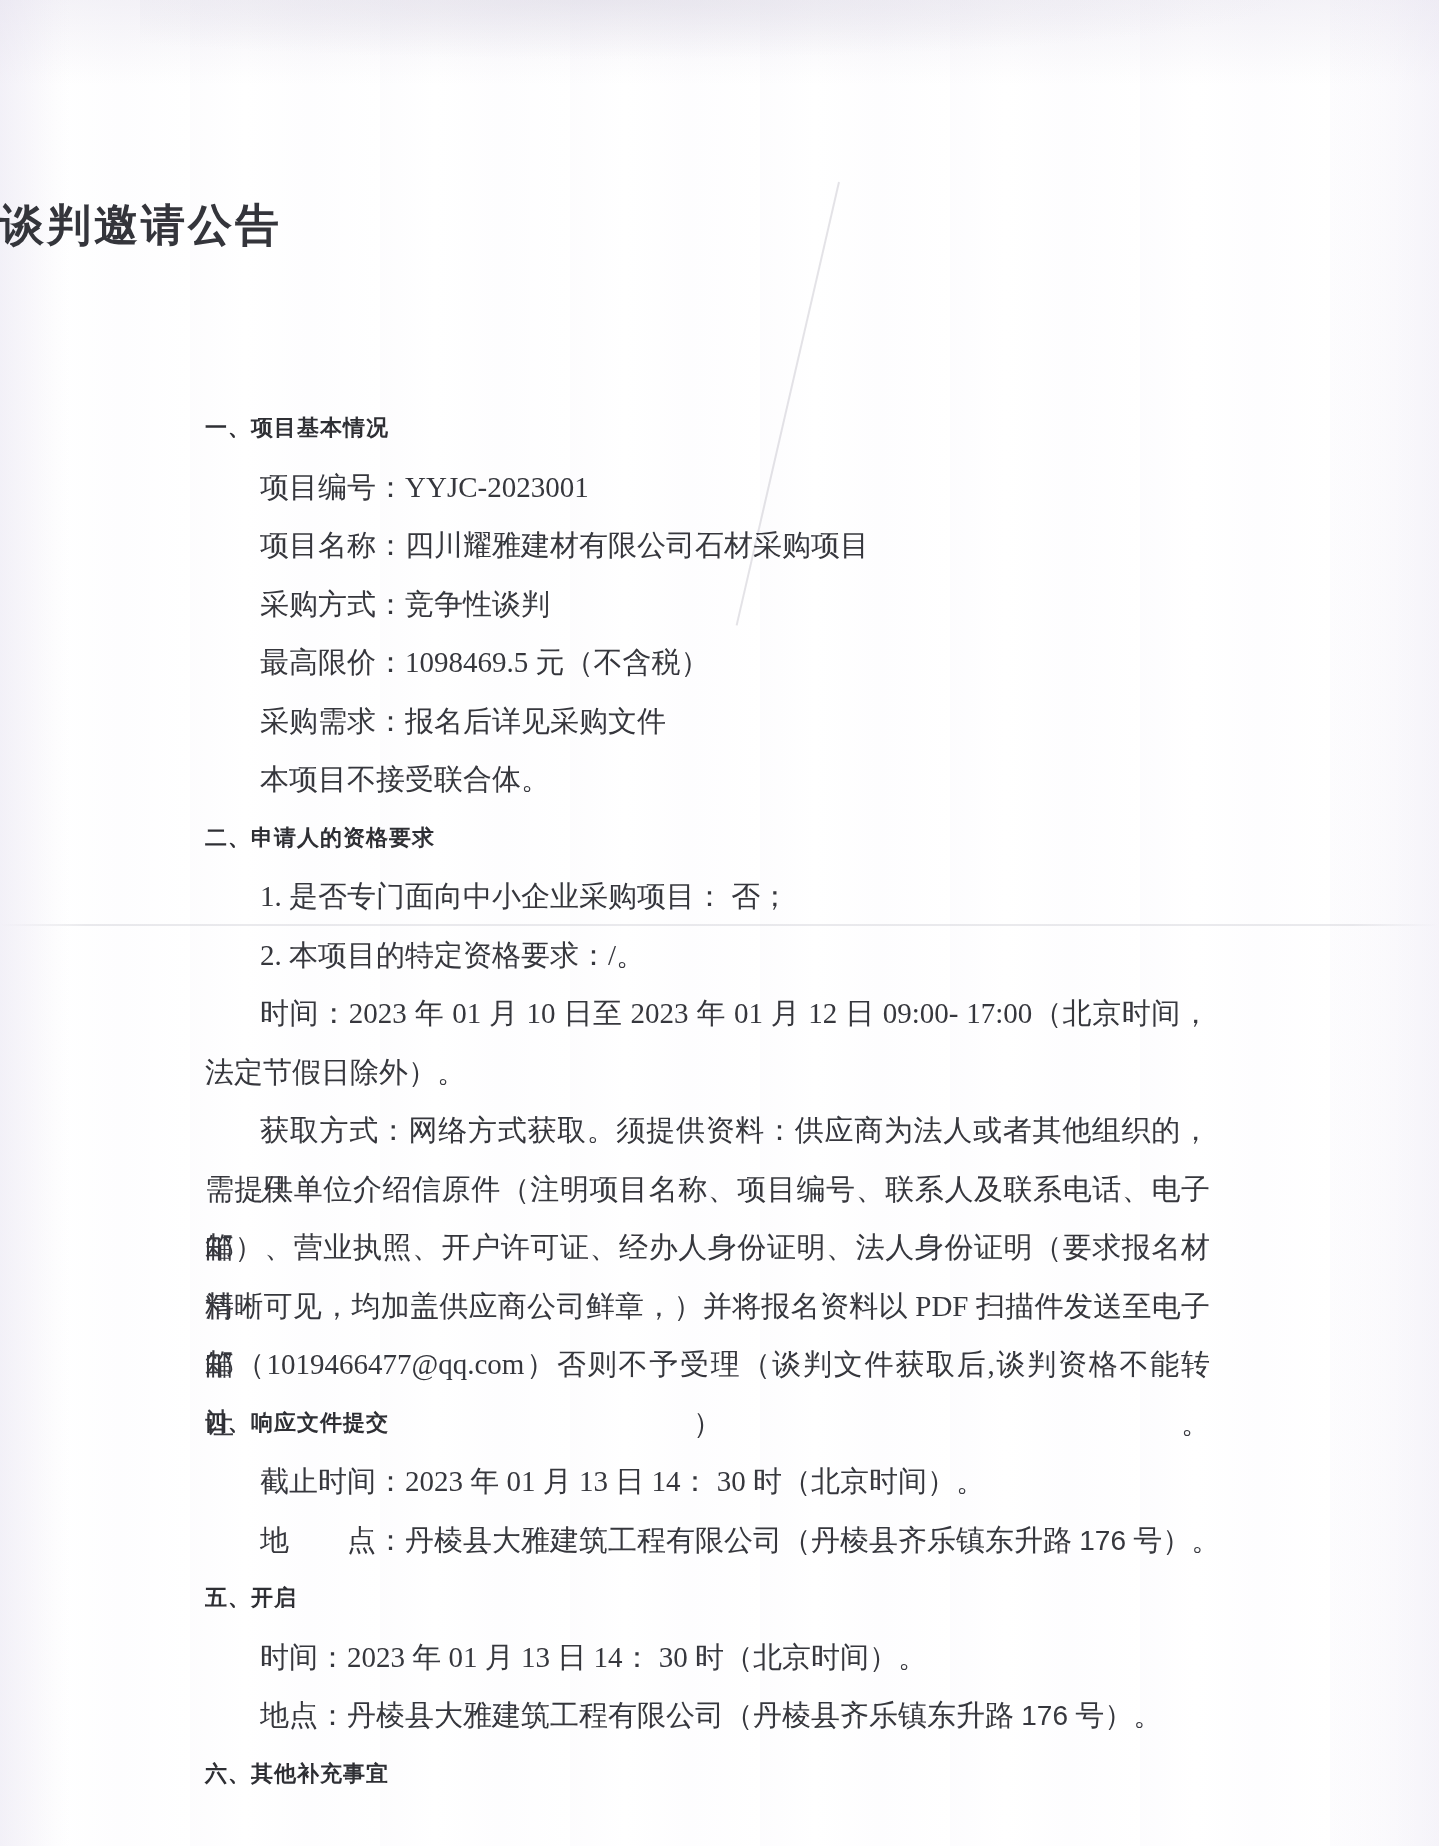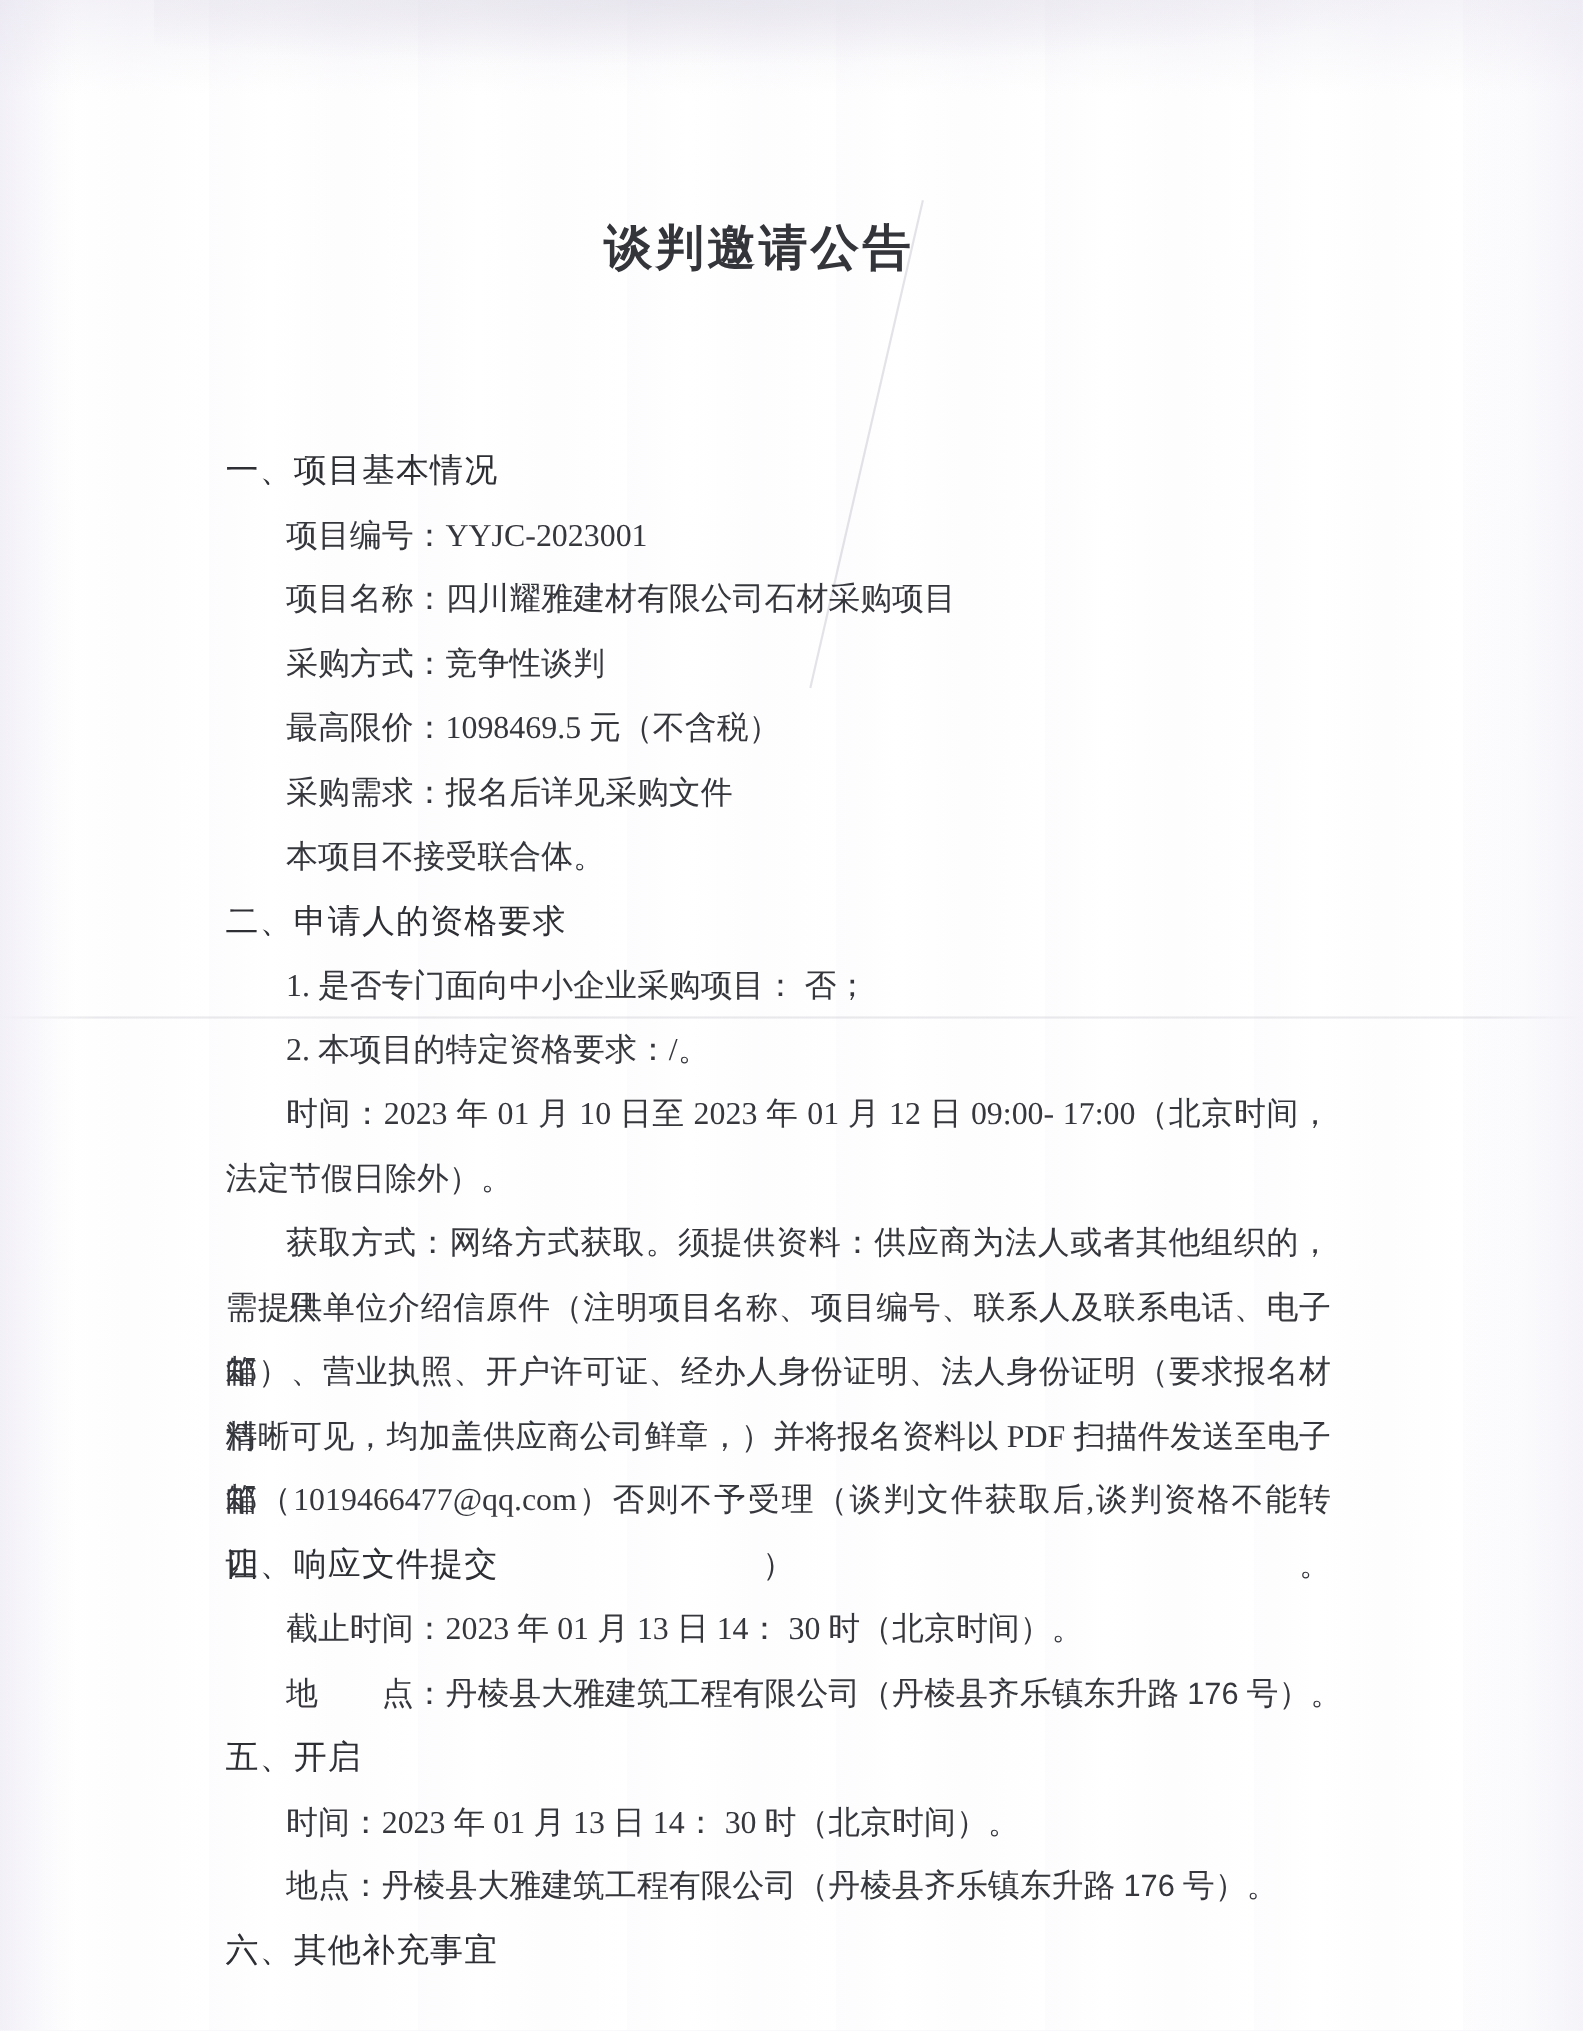--- a/index.html
+++ b/index.html
@@ -21,21 +21,21 @@
                       rgba(242,240,248,0.14) 120px, rgba(255,255,255,0) 190px),
       #ffffff;
     font-family: "Liberation Serif", "DejaVu Serif", serif;
   }
   .title {
     position: absolute;
     top: 198px;
     left: 0;
     width: 1380px;
     margin: 0;
-    text-align: center;
+    text-align: left;
     font-size: 44px;
     line-height: 56px;
     font-weight: 700;
     letter-spacing: 3px;
     color: #34353b;
     font-family: "Liberation Serif", "DejaVu Serif", serif;
   }
   .content {
     position: absolute;
     top: 399px;
@@ -44,22 +44,22 @@
   }
   .line {
     height: 58.5px;
     line-height: 58.5px;
     font-size: 29px;
     white-space: pre;
     color: #36373d;
   }
   .line.heading {
     font-family: "Liberation Sans", "DejaVu Sans", sans-serif;
-    font-weight: 400;
-    font-size: 30px;
+    font-weight: 700;
+    font-size: 22px;
     color: #2e2f34;
     letter-spacing: 1px;
   }
   .line.indent { padding-left: 55px; }
   .line.just {
     white-space: normal;
     text-align: justify;
     text-align-last: justify;
   }
   .line.just.indent { padding-left: 55px; }

